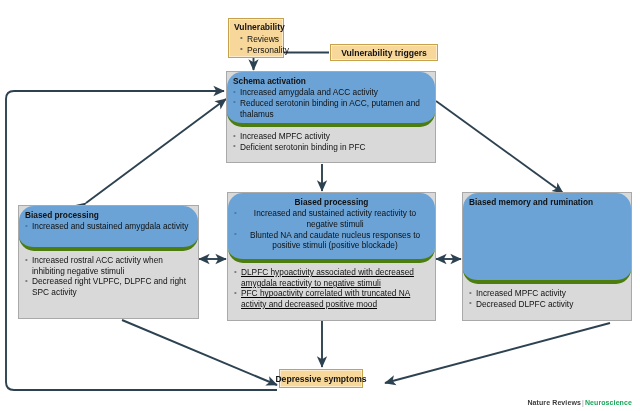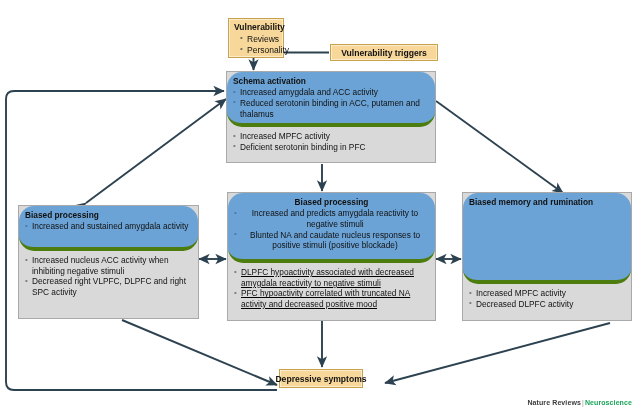--- a/index.html
+++ b/index.html
@@ -196,31 +196,31 @@
 
   <div class="node panelbox" style="left:18px; top:205px; width:181px; height:114px;">
     <div class="panel-blue" style="height:45px;">
       <div class="sec-title">Biased processing</div>
       <ul class="blist">
         <li>Increased and sustained amygdala activity</li>
       </ul>
     </div>
     <div class="panel-grey" style="height:67px;">
       <ul class="blist">
-        <li>Increased nucleus ACC activity when inhibiting negative stimuli</li>
+        <li>Increased rostral ACC activity when inhibiting negative stimuli</li>
         <li>Decreased right VLPFC, DLPFC and right SPC activity</li>
       </ul>
     </div>
   </div>
 
   <div class="node panelbox" style="left:227px; top:192px; width:209px; height:129px;">
     <div class="panel-blue" style="height:70px;text-align:center;">
       <div class="sec-title">Biased processing</div>
       <ul class="blist">
-        <li>Increased and predicts amygdala reactivity to negative stimuli</li>
+        <li>Increased and sustained activity reactivity to negative stimuli</li>
         <li>Blunted NA and caudate nucleus responses to positive stimuli (positive blockade)</li>
       </ul>
     </div>
     <div class="panel-grey" style="height:57px;text-decoration:underline;">
       <ul class="blist">
         <li>DLPFC hypoactivity associated with decreased amygdala reactivity to negative stimuli</li>
         <li>PFC hypoactivity correlated with truncated NA activity and decreased positive mood</li>
       </ul>
     </div>
   </div>

